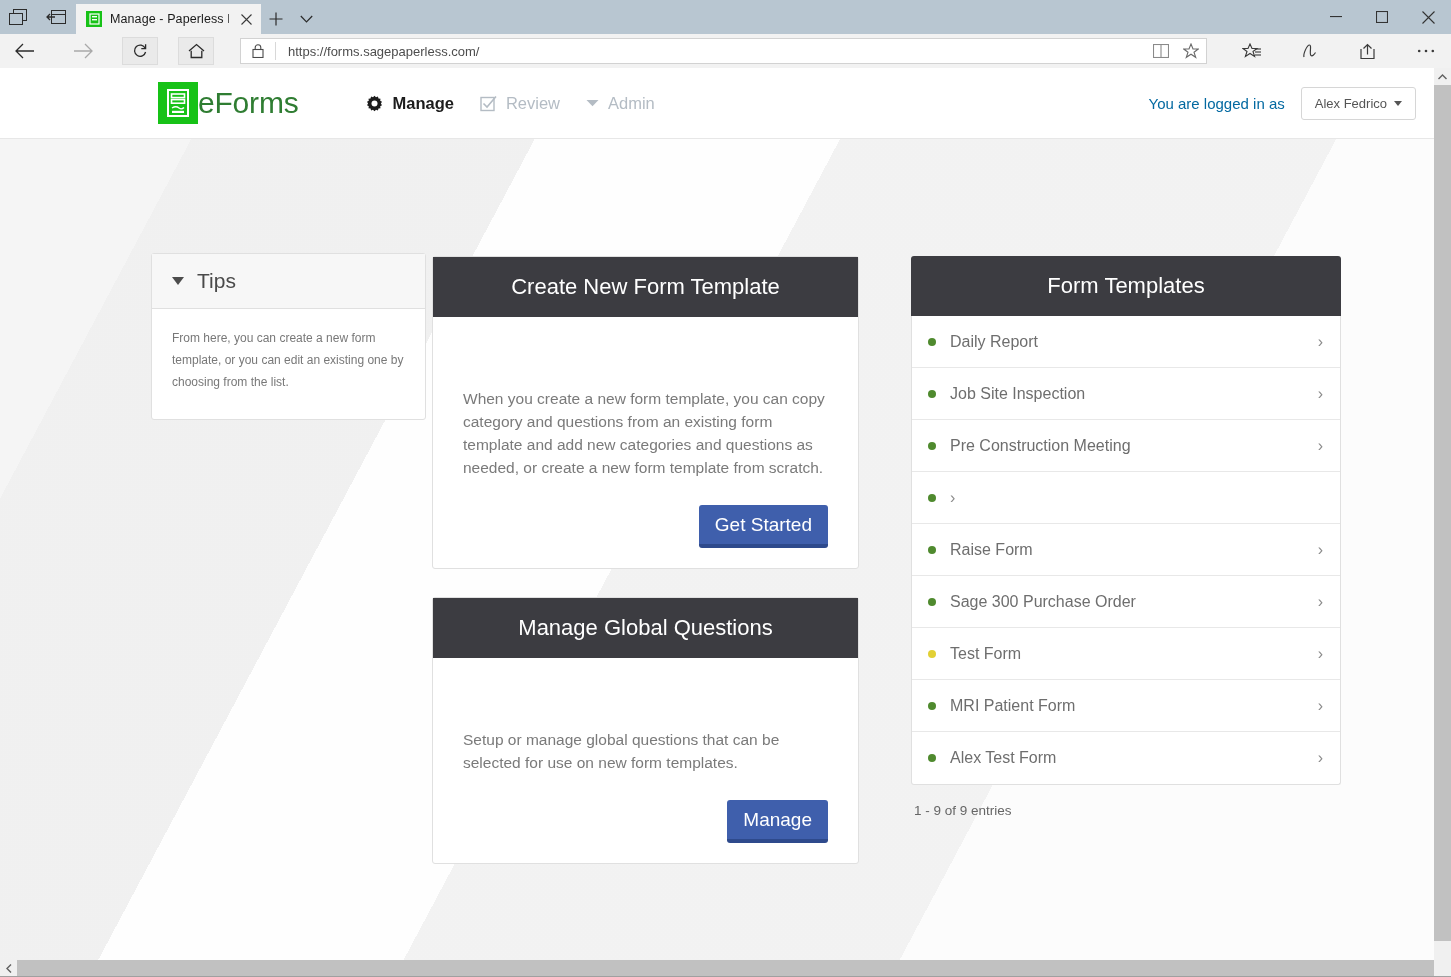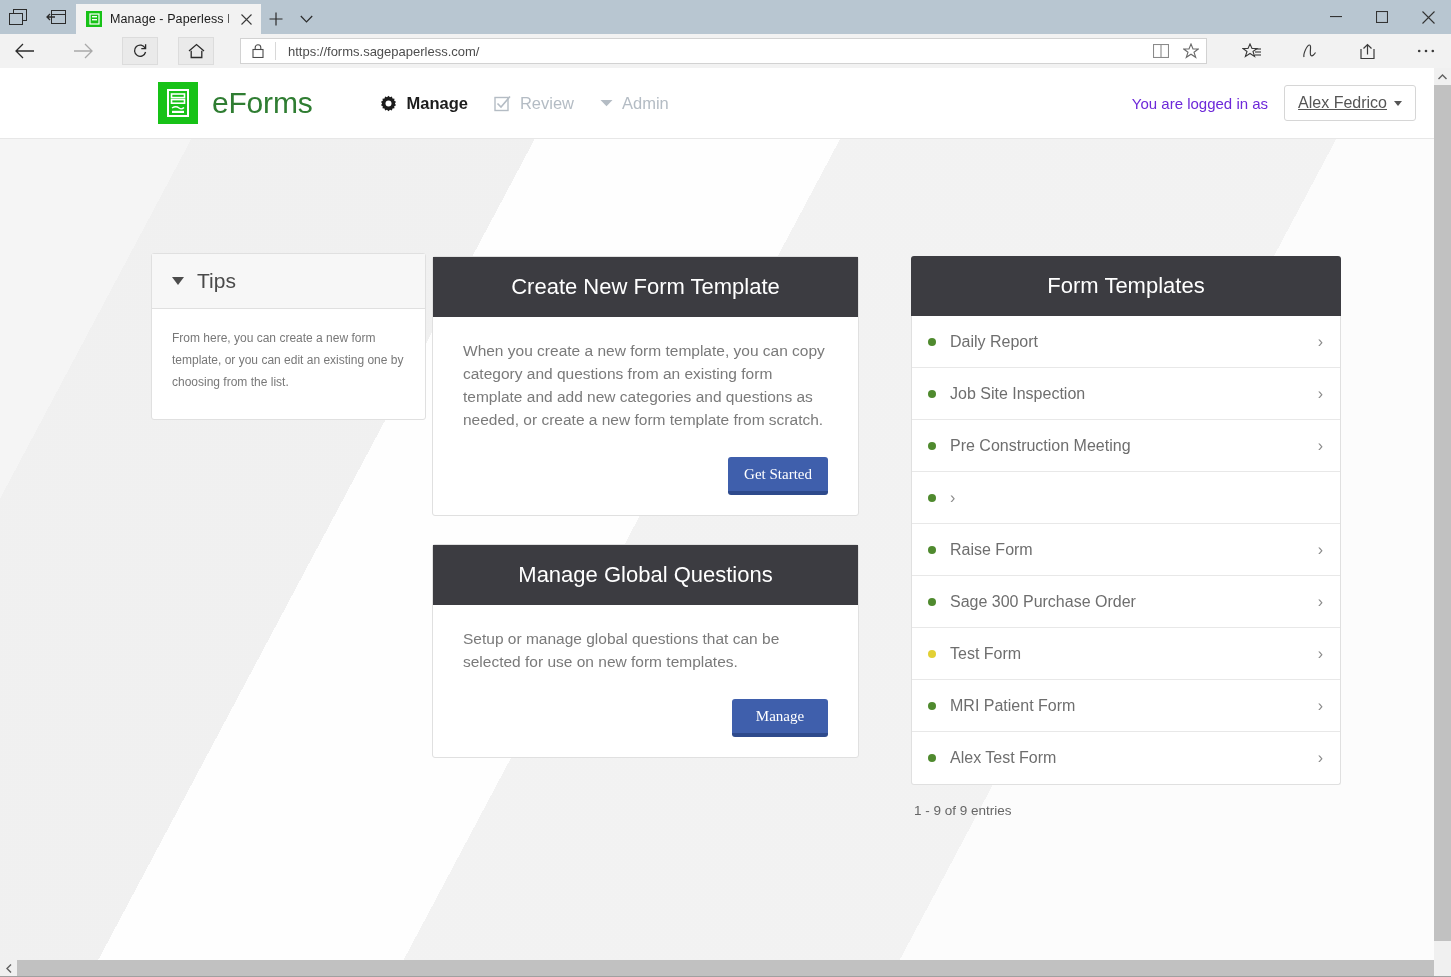--- a/index.html
+++ b/index.html
@@ -77,41 +77,41 @@
     background:
       linear-gradient(118deg, rgba(0,0,0,0) 0%, rgba(0,0,0,0) 12%, rgba(0,0,0,0.018) 12%, rgba(0,0,0,0.018) 30%, rgba(255,255,255,0.9) 30%, rgba(255,255,255,0.9) 46%, rgba(0,0,0,0.012) 46%, rgba(0,0,0,0.012) 72%, rgba(255,255,255,0.75) 72%, rgba(255,255,255,0.75) 100%),
       #f5f5f5;
   }
 
   .apphdr {
     height: 71px; background: #ffffff; border-bottom: 1px solid #e7e7e7;
     display: flex; align-items: center; padding: 0 18px 0 0; position: relative;
     z-index: 3;
   }
-  .brand { display: flex; align-items: center; gap: 14px; margin-left: 158px; }
+  .brand { display: flex; align-items: center; margin-left: 158px; }
   .brand-logo {
     width: 40px; height: 42px; background: #17c217; display: flex;
     align-items: center; justify-content: center; flex: none;
   }
   .brand-name {
     font-size: 30px; color: #2f7d32; font-weight: 400; letter-spacing: -.2px;
   }
 
   .mainnav { display: flex; align-items: center; gap: 26px; margin-left: 68px; }
   .navitem { display: flex; align-items: center; gap: 9px; font-size: 16.5px; }
   .navitem.active { color: #1c1c1c; font-weight: bold; }
   .navitem.muted { color: #b4bcc4; }
   .navitem .glyph { display: flex; align-items: center; }
 
   .userbox { margin-left: auto; display: flex; align-items: center; gap: 16px; }
-  .userlabel { font-size: 15px; color: #6d28d9; }
+  .userlabel { font-size: 15px; color: #0369a1; }
   .userbtn {
     border: 1px solid #d6d6d6; background: #fff; border-radius: 3px;
-    padding: 8px 13px; font-size: 16px; color: #555; display: flex;
-    align-items: center; gap: 7px; text-decoration: underline;
+    padding: 8px 13px; font-size: 13px; color: #555; display: flex;
+    align-items: center; gap: 7px;
   }
   .caret-down {
     width: 0; height: 0; border-left: 4.5px solid transparent;
     border-right: 4.5px solid transparent; border-top: 5px solid #555;
   }
 
   
   .content {
     position: relative; padding: 0; z-index: 2;
   }
@@ -133,27 +133,27 @@
   .tips-title { font-size: 21px; color: #4a4a4a; }
   .tips-body {
     padding: 18px 20px 26px 20px; font-size: 12px; line-height: 22px; color: #787878;
   }
 
   .card { background: #fff; border: 1px solid #e0e0e0; border-radius: 3px; margin-bottom: 28px; }
   .card-head {
     background: #3c3c41; color: #fff; text-align: center;
     font-size: 22px; padding: 17px 10px; font-weight: 400;
   }
-  .card-body { padding: 22px 30px 20px 30px; }
+  .card-body { padding: 22px 30px 20px 30px; margin-top: 48px; }
   .card-text { font-size: 15.5px; line-height: 23px; color: #7a7a7a; }
   .card-actions { display: flex; justify-content: flex-end; margin-top: 26px; }
   .btn-primary {
     background: #3f5fac; color: #fff; border: none; border-bottom: 4px solid #2e4a8c;
-    border-radius: 3px; padding: 9px 16px 8px 16px; font-size: 15px;
-    font-family: Liberation Serif, serif; cursor: pointer; min-width: 96px;
+    border-radius: 3px; padding: 9px 16px 8px 16px; font-size: 19px;
+    font-family: Liberation Sans, sans-serif; cursor: pointer; min-width: 96px;
   }
 
   .list-head {
     background: #3c3c41; color: #fff; text-align: center;
     font-size: 22px; padding: 17px 4px; font-weight: 400;
     border-radius: 3px 3px 0 0;
   }
   .list-wrap { background: #fff; border: 1px solid #e0e0e0; border-top: none; border-radius: 0 0 3px 3px; }
   .list-item {
     display: flex; align-items: center; padding: 0 17px 0 16px; height: 52px;

